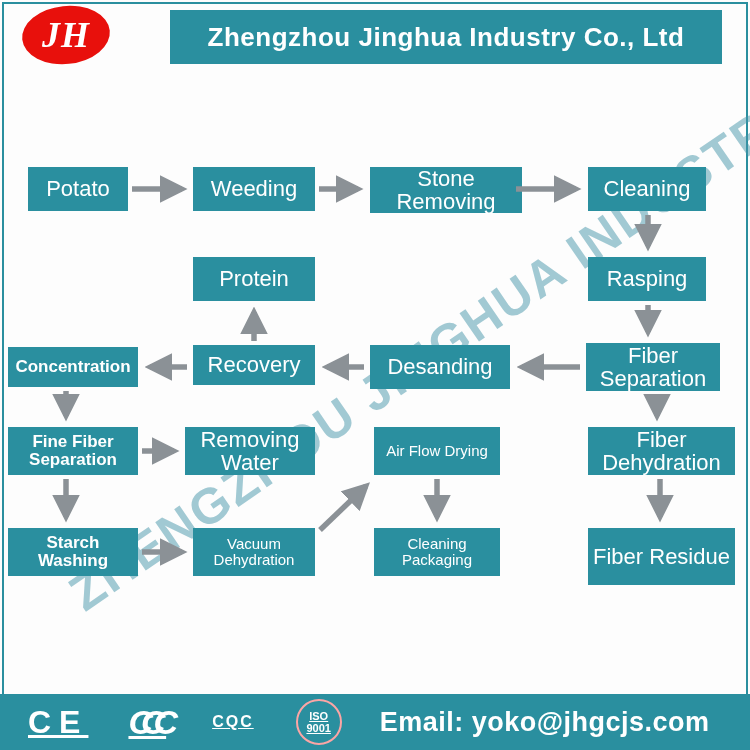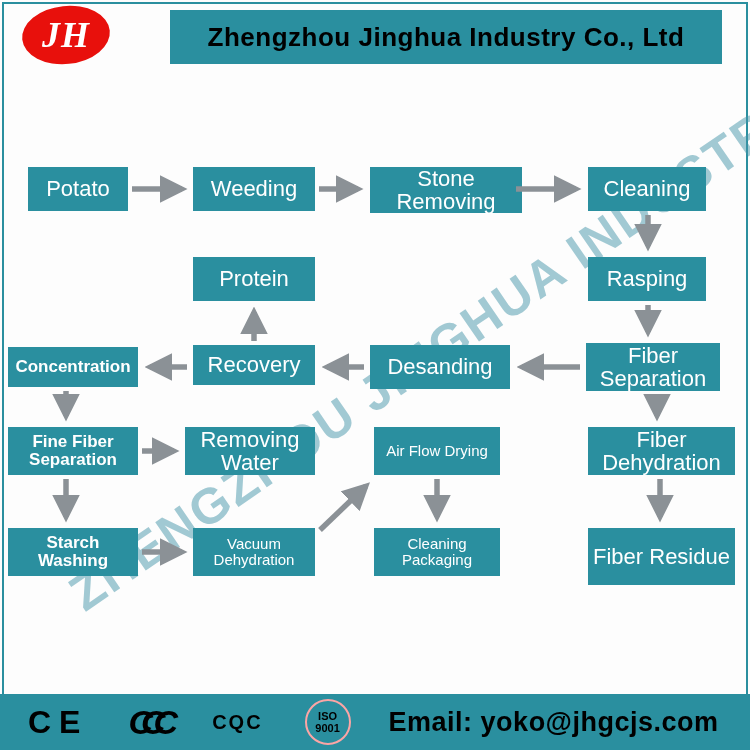--- a/index.html
+++ b/index.html
@@ -26,21 +26,21 @@
     color:#ffffff;font-size:36px;transform:rotate(6deg);
     letter-spacing:1px;
   }
   .header-bar{
     position:absolute;left:170px;top:10px;width:552px;height:54px;
     background:#2a8f9f;
     display:flex;align-items:center;justify-content:center;
     z-index:3;
   }
   .header-bar .company{
-    color:#000000;font-size:26px;font-weight:bold;letter-spacing:0.5px;
+    color:#ffffff;font-size:26px;font-weight:bold;letter-spacing:0.5px;
   }
   
   .watermark{
     position:absolute;left:10px;top:360px;width:740px;
     text-align:center;
     transform:rotate(-34.5deg);
     transform-origin:center center;
     font-size:50px;font-weight:bold;letter-spacing:2px;
     color:rgba(70,150,170,0.5);
     white-space:nowrap;
@@ -56,30 +56,30 @@
   }
   .fs17{font-size:17px;font-weight:bold;}
   .fs20{font-size:15px;}
   #arrows{position:absolute;left:0;top:0;z-index:2;pointer-events:none;}
   
   .footer-bar{
     position:absolute;left:0;bottom:0;width:750px;height:56px;
     background:#2a8f9f;z-index:3;
     display:flex;align-items:center;
   }
-  .badge{color:#000000;display:flex;align-items:center;justify-content:center;}
+  .badge{color:#ffffff;display:flex;align-items:center;justify-content:center;text-decoration:underline;}
   .badge-ce{margin-left:28px;font-size:32px;font-weight:bold;letter-spacing:8px;}
   .badge-ccc{margin-left:40px;font-size:34px;font-weight:bold;font-style:italic;letter-spacing:-12px;padding-right:12px;}
-  .badge-cqc{margin-left:34px;font-size:20px;font-weight:bold;letter-spacing:2px;}
+  .badge-cqc{margin-left:34px;font-size:16px;font-weight:bold;letter-spacing:2px;}
   .badge-iso{
     margin-left:42px;width:42px;height:42px;border:2px solid #fca5a5;border-radius:50%;
     flex-direction:column;font-size:11px;font-weight:bold;line-height:1.1;
   }
   .footer-email{
-    margin-left:38px;color:#000000;font-size:27px;font-weight:bold;letter-spacing:0.5px;
+    margin-left:38px;color:#ffffff;font-size:27px;font-weight:bold;letter-spacing:0.5px;
   }
 </style>
 </head>
 <body>
 
 <div class="frame"></div>
 
 <div class="logo">
   <span>JH</span>
 </div>

